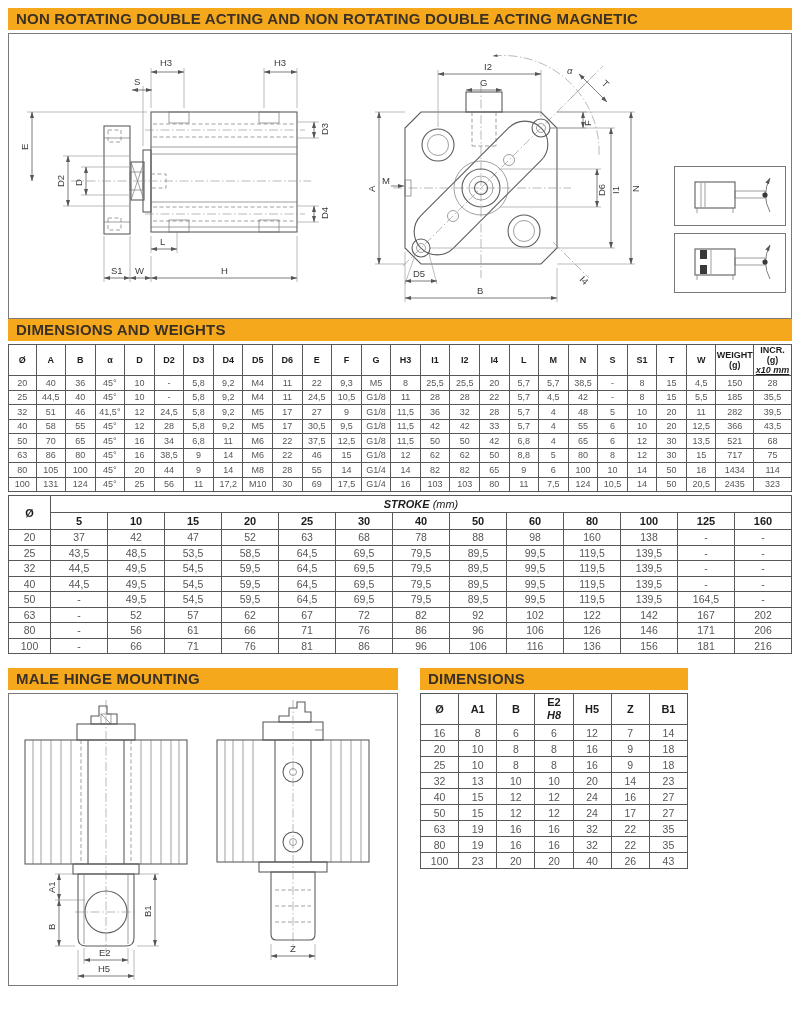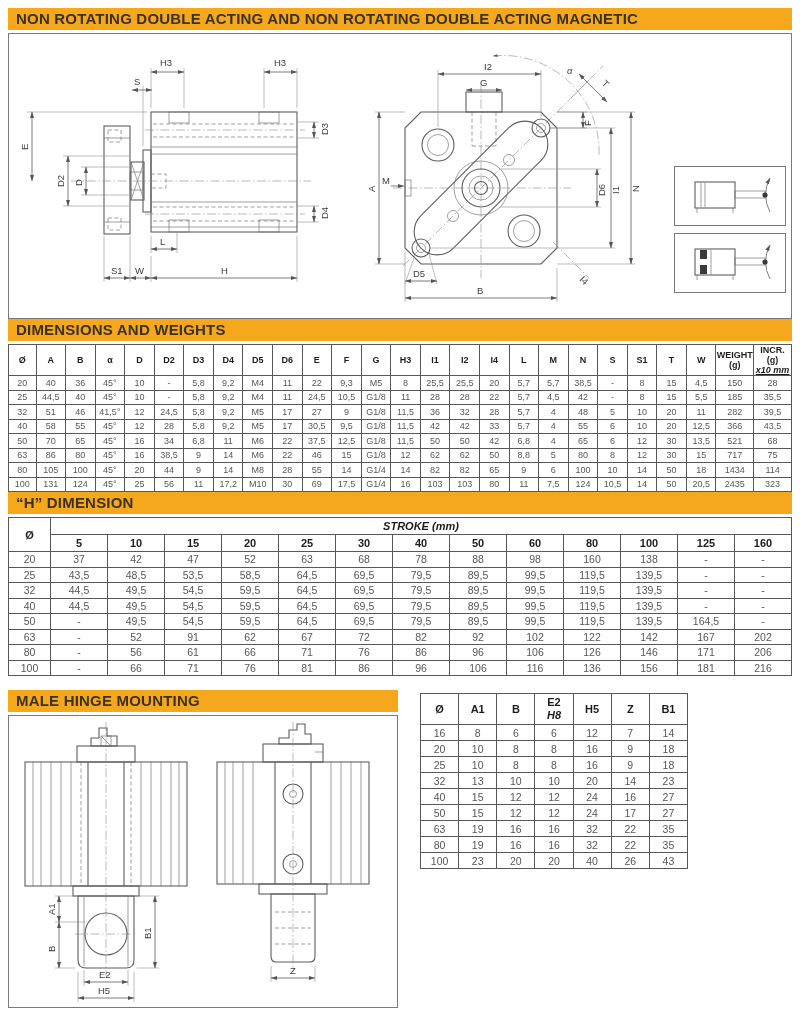--- a/index.html
+++ b/index.html
@@ -28,21 +28,21 @@
   .h-table{width:784px;margin-top:3px;font-size:11px;}
   .h-table th{height:16px;font-size:11px;}
   .h-table td{height:14.5px;font-size:10.5px;}
   .h-table col.d{width:42px;}
 
   .hd-table{width:268px;margin-top:3px;font-size:11px;}
   .hd-table th{height:30px;line-height:13px;}
   .hd-table td{height:15px;font-size:10.5px;}
 
   .bold{font-weight:bold;font-style:italic;}
-  .bi{font-weight:bold;font-style:italic;}
+  .bi{font-weight:normal;font-style:italic;}
 
   .sec{}
   .bottom{display:flex;margin-top:14px;}
   .bot-left{width:390px;margin-right:22px;}
   .bot-right{width:268px;}
   #hinge-draw{height:293px;margin-top:3px;}
 
   
   .ol{stroke:#5d5d5f;stroke-width:1.1;fill:none;}
   .tl{stroke:#77777a;stroke-width:.7;fill:none;}
@@ -531,21 +531,20 @@
           <td><span>10,5</span></td>
           <td><span>14</span></td>
           <td><span>50</span></td>
           <td><span>20,5</span></td>
           <td><span>2435</span></td>
           <td><span>323</span></td>
         </tr>
       </tbody>
   </table>
 
-  <div class="bar sec">“H” DIMENSION</div>
   <table class="h-table">
     <colgroup>
         <col class="d">
       </colgroup>
     <thead>
       <tr>
         <th rowspan="2">Ø</th>
         <th colspan="13">
           <span class="bold">STROKE</span>
           <span class="bi">(mm)</span>
@@ -645,21 +644,21 @@
           <td><span>99,5</span></td>
           <td><span>119,5</span></td>
           <td><span>139,5</span></td>
           <td><span>164,5</span></td>
           <td><span>-</span></td>
         </tr>
         <tr>
           <td><span>63</span></td>
           <td><span>-</span></td>
           <td><span>52</span></td>
-          <td><span>91</span></td>
+          <td><span>57</span></td>
           <td><span>62</span></td>
           <td><span>67</span></td>
           <td><span>72</span></td>
           <td><span>82</span></td>
           <td><span>92</span></td>
           <td><span>102</span></td>
           <td><span>122</span></td>
           <td><span>142</span></td>
           <td><span>167</span></td>
           <td><span>202</span></td>
@@ -787,20 +786,21 @@
             <line class="ext" x1="62" y1="250" x2="62" y2="266"></line>
             <line class="ext" x1="106" y1="250" x2="106" y2="266"></line>
             <line class="dim" x1="62" y1="262" x2="106" y2="262"></line>
             <text class="dl" x="81" y="258">Z</text>
           </g>
         </svg>
       </div>
     </div>
 
     <div class="bot-right">
+      <div class="bar">DIMENSIONS</div>
       <table class="hd-table">
         <thead>
           <tr>
               <th><span>Ø</span></th>
               <th><span>A1</span></th>
               <th><span>B</span></th>
               <th><span>E2</span><br><span style="font-style: italic; margin-top: 44px;">H8</span></th>
               <th><span>H5</span></th>
               <th><span>Z</span></th>
               <th><span>B1</span></th>

